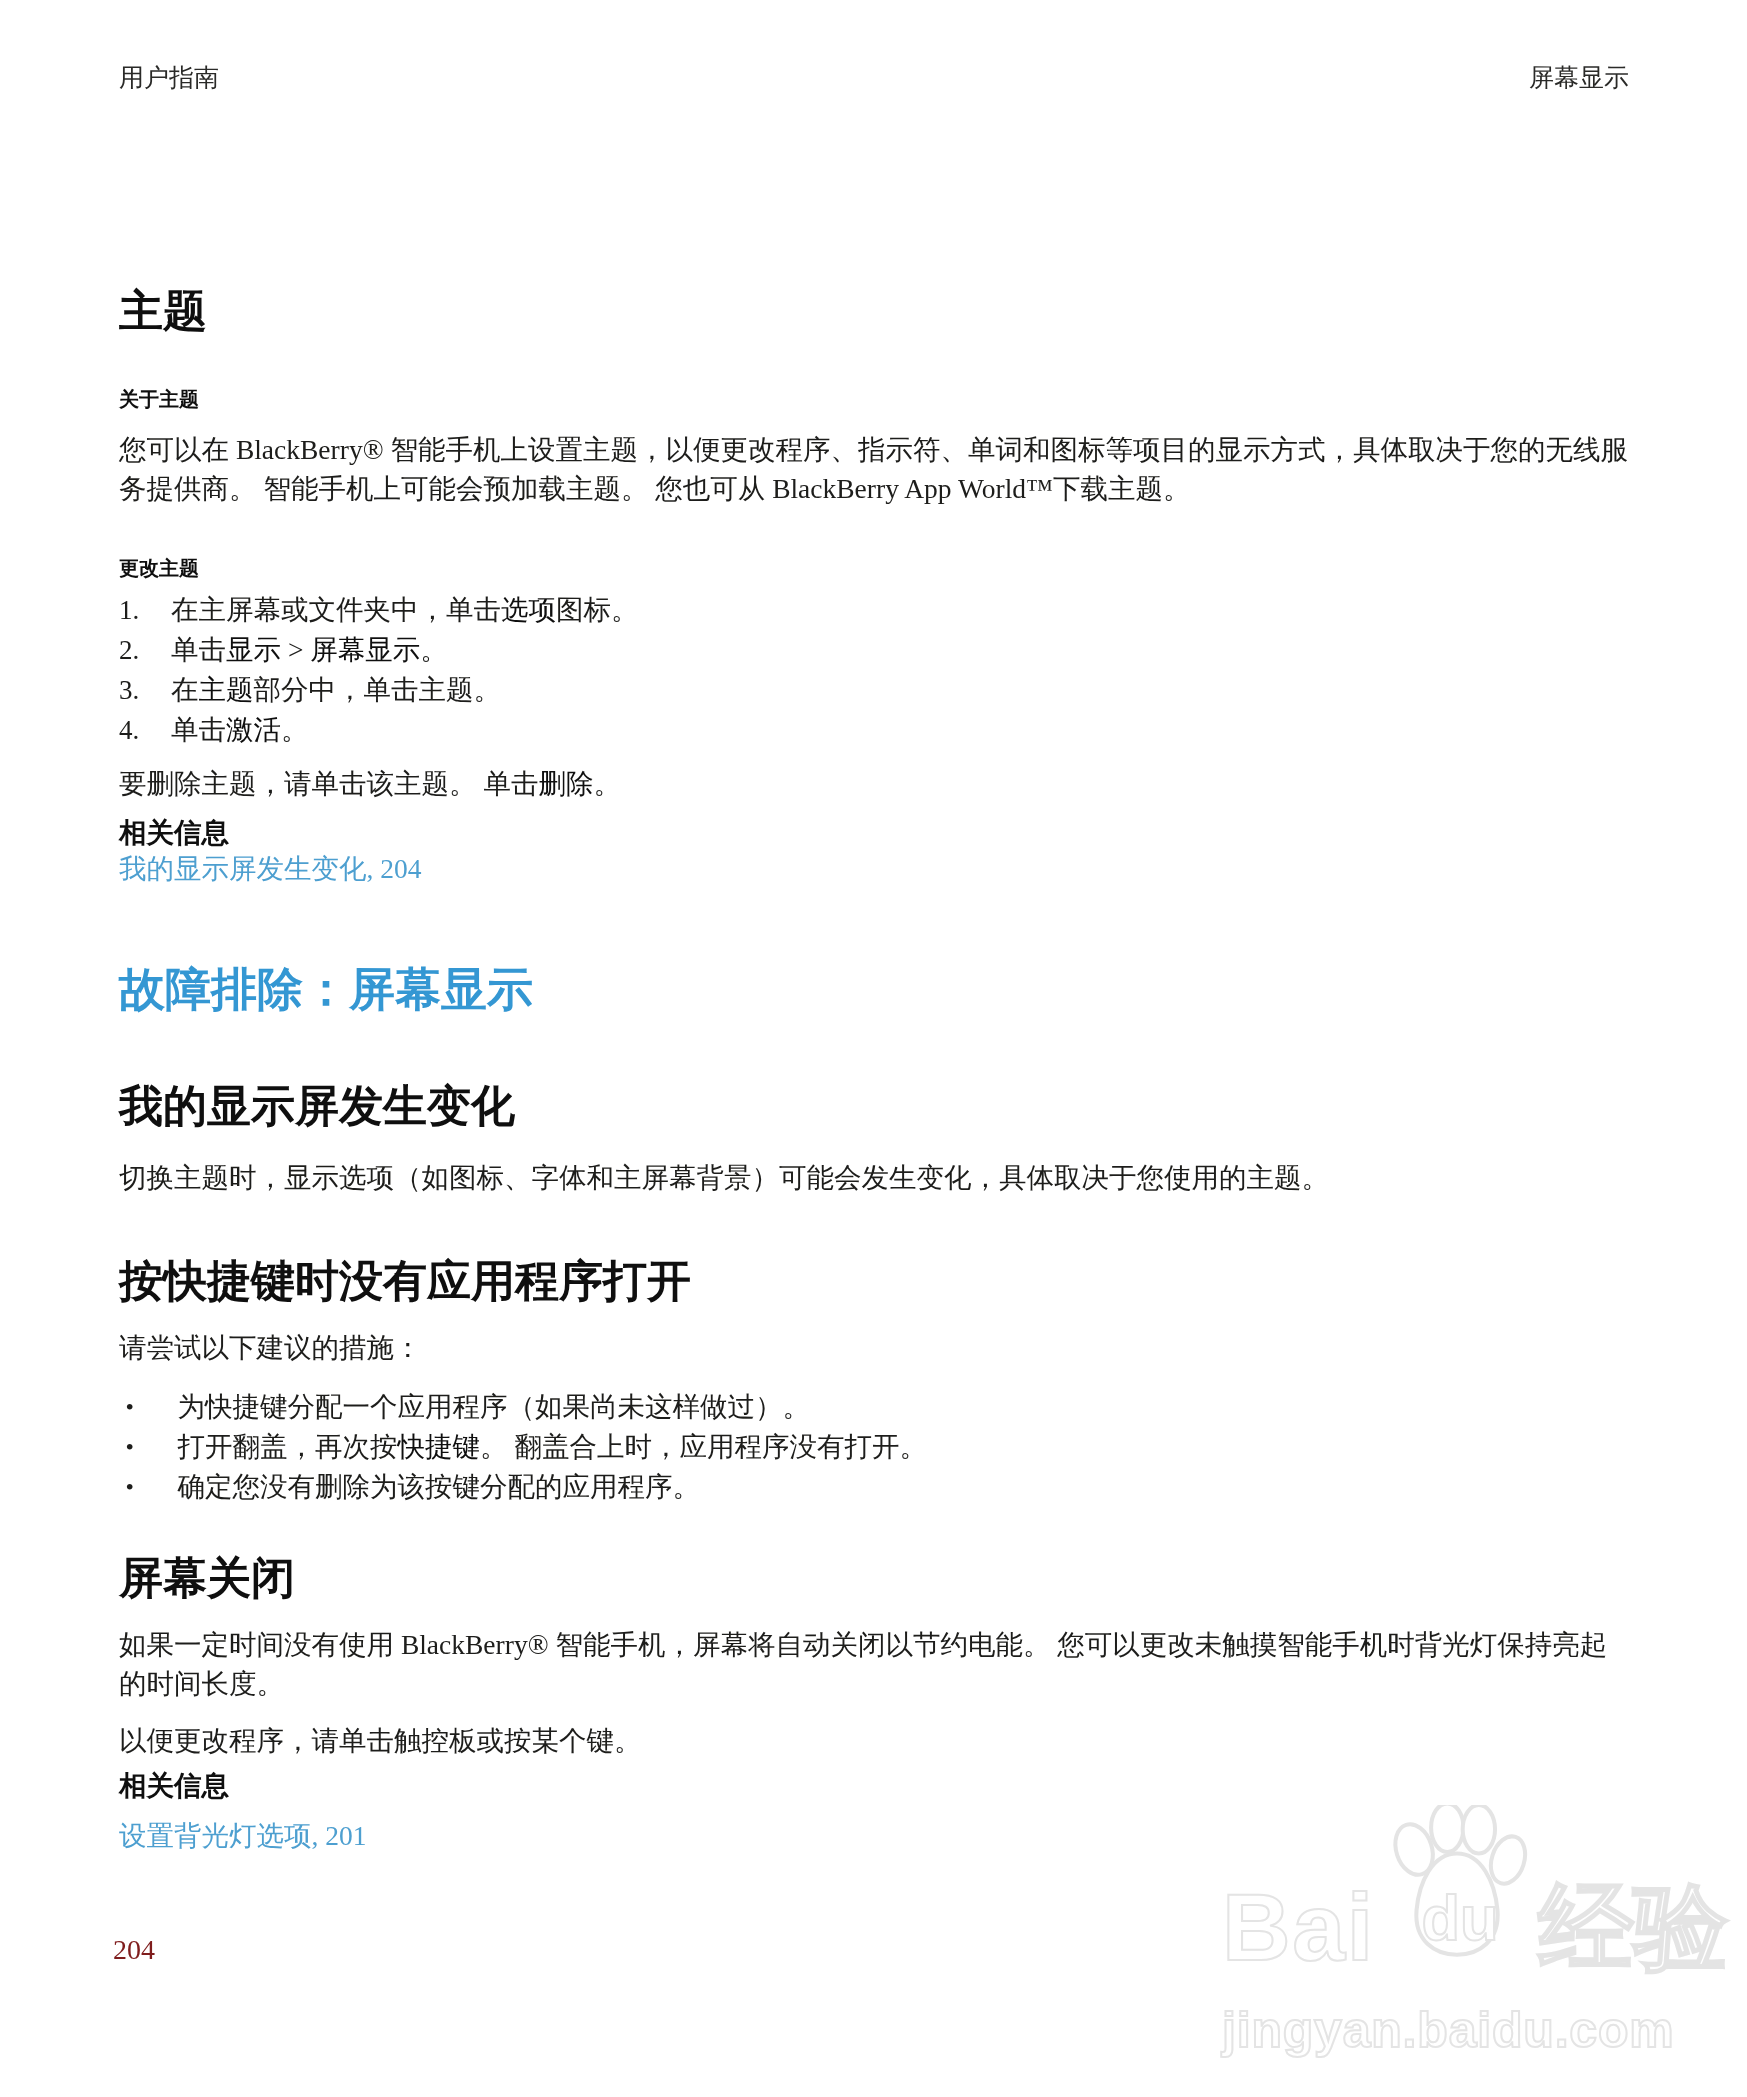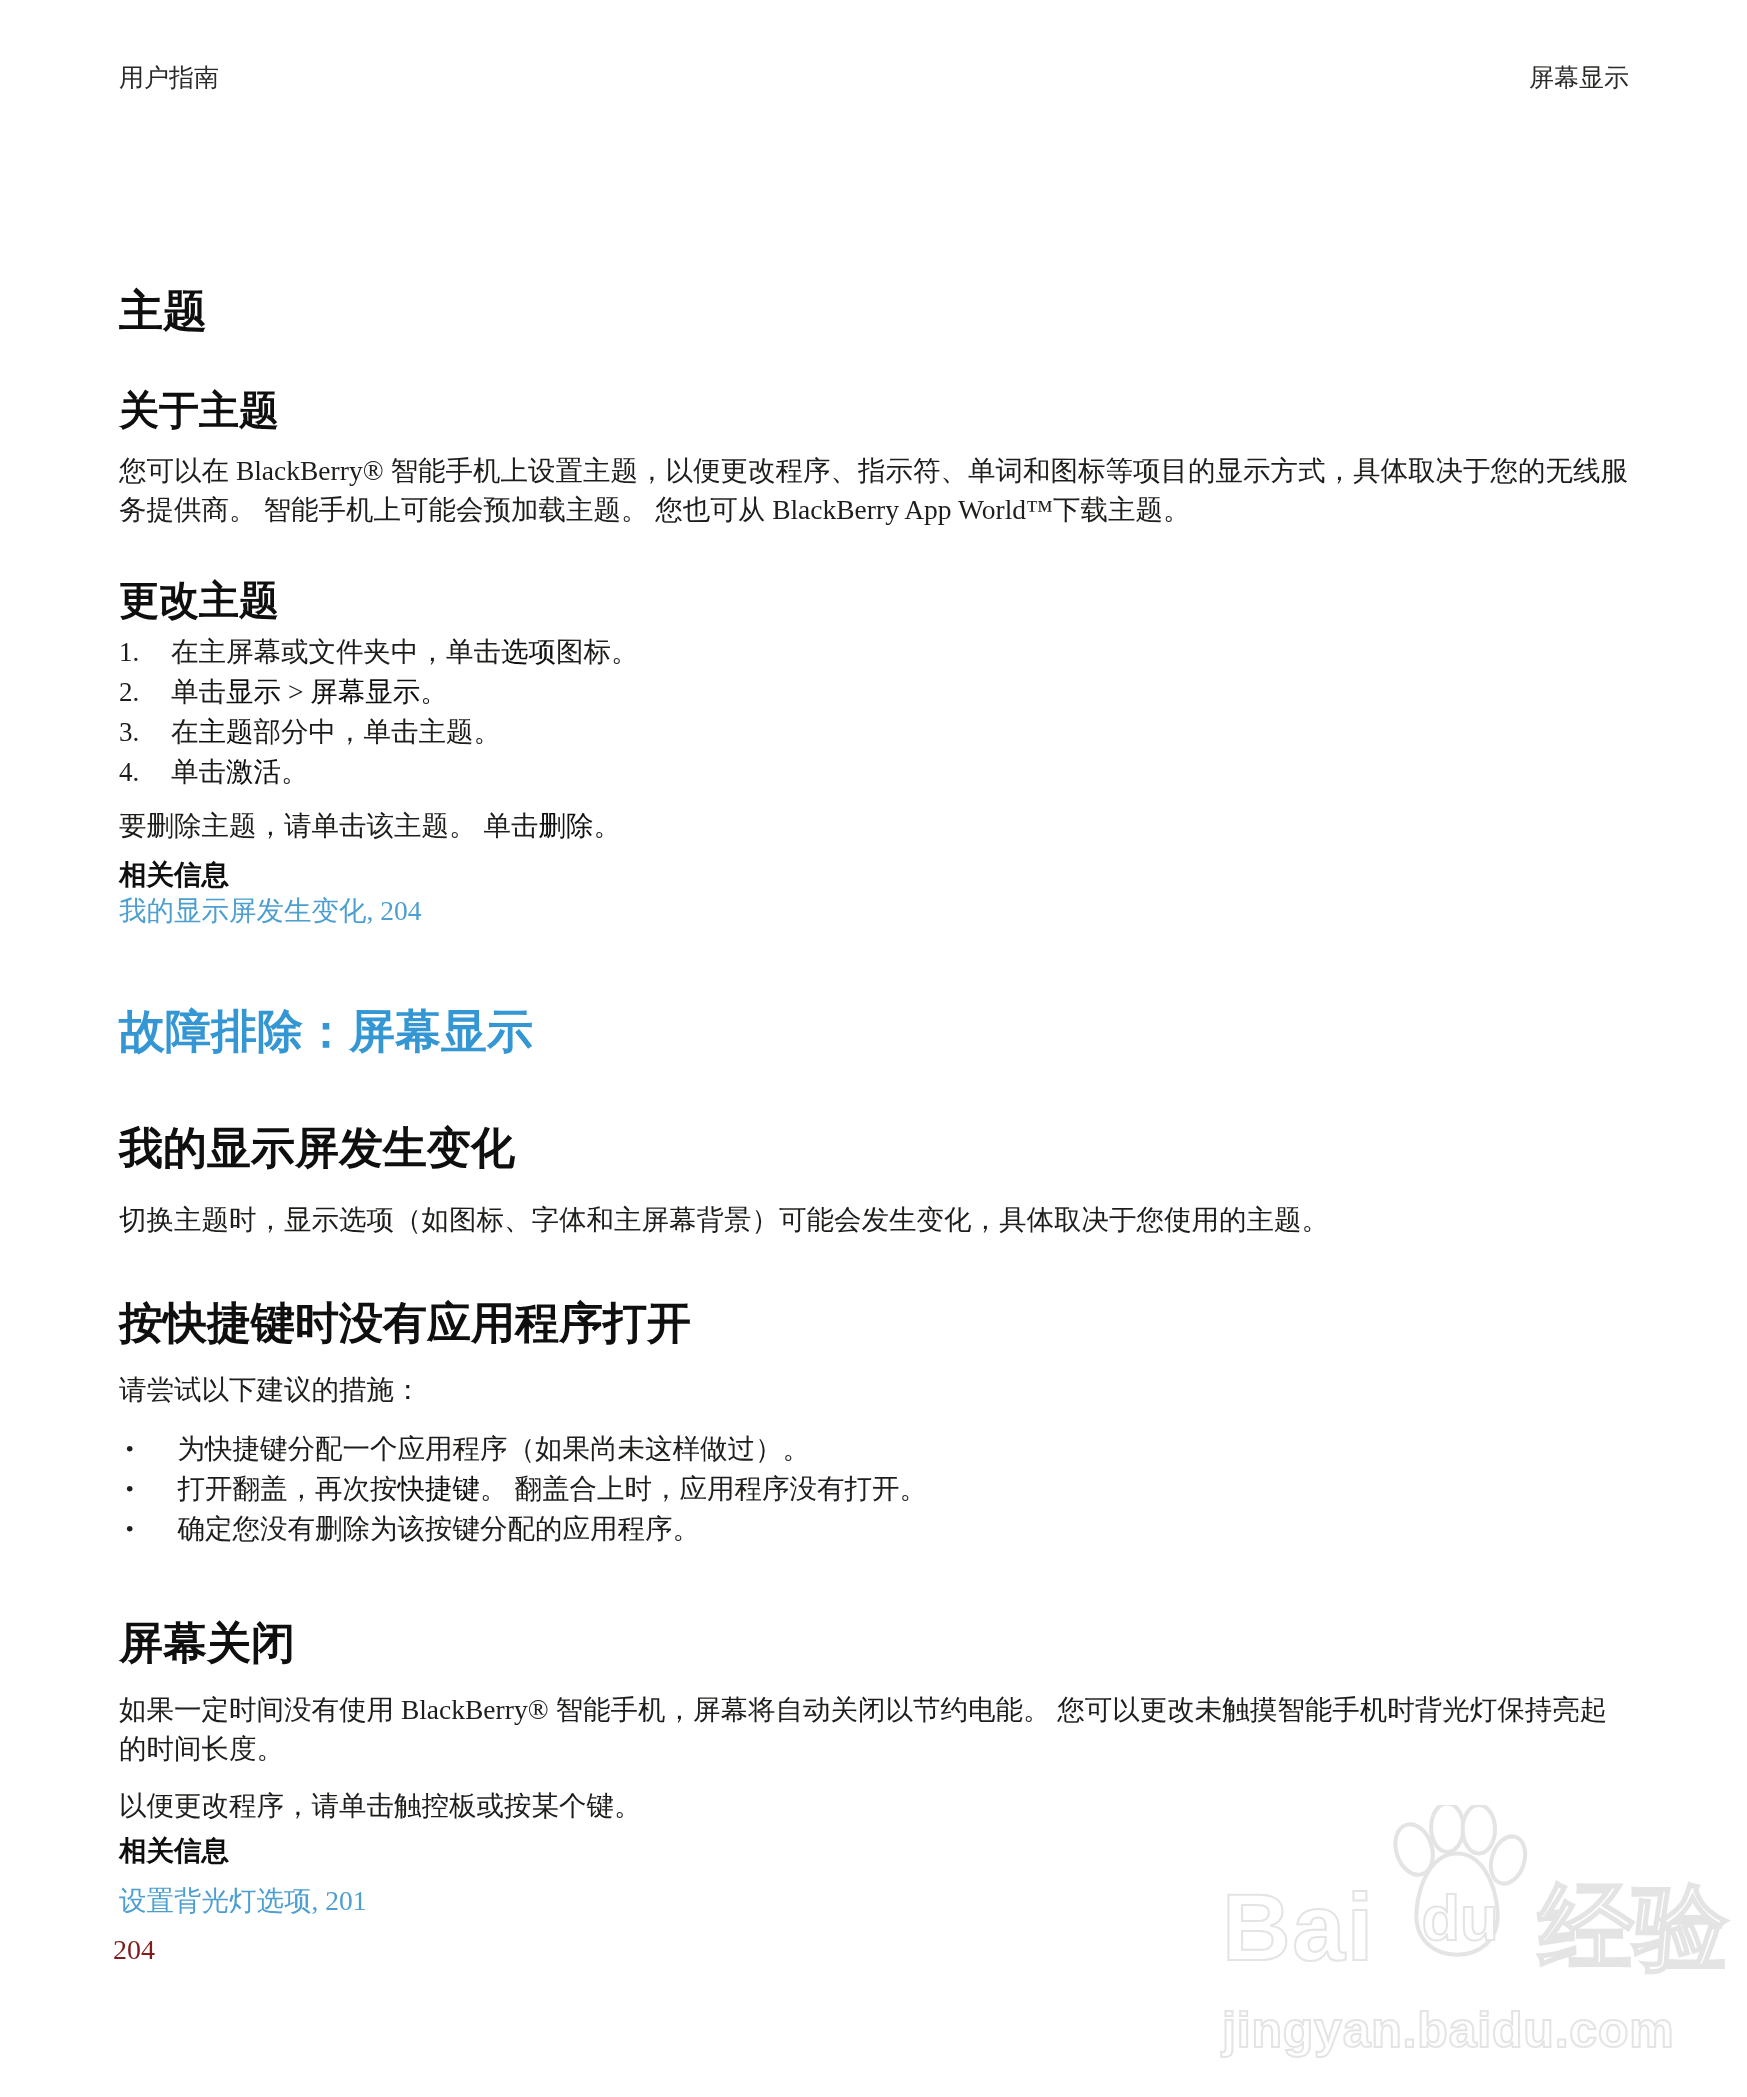--- a/index.html
+++ b/index.html
@@ -20,21 +20,21 @@
     font-size:25px; color:#2a2a28;
   }
 
   h1.chapter-title, h1.topic-title {
     font-family:"Liberation Sans","DejaVu Sans",sans-serif;
     font-weight:bold; font-size:44px; line-height:1.05; color:#0f0f0f;
   }
   h1.chapter-title.blue { color:#3497d3; font-size:46px; }
   h2.sub-title {
     font-family:"Liberation Sans","DejaVu Sans",sans-serif;
-    font-weight:bold; font-size:40px; line-height:1.05; color:#0f0f0f;
+    font-weight:bold; font-size:20px; line-height:1.05; color:#0f0f0f;
   }
   p.body-text, .step-text, .bullet-text {
     font-size:27.5px; line-height:39px; color:#1d1d1b;
   }
   strong {
     font-family:"Liberation Sans","DejaVu Sans",sans-serif;
     font-weight:normal; color:#0f0f0f;
   }
 
   .m-chapter1 { margin-top:194px; }
@@ -70,21 +70,21 @@
 
   ul.bullets { list-style:none; margin-top:20px; }
   ul.bullets li { display:flex; line-height:40px; }
   ul.bullets li::before {
     content:"•";
     width:52px; flex:0 0 52px;
     padding-left:6.5px;
     font-size:24px; color:#1d1d1b;
   }
 
-  .m-topicC   { margin-top:71px; }
+  .m-topicC   { margin-top:48px; }
   .m-p-off1   { margin-top:24px; max-width:1521px; }
   .m-p-off2   { margin-top:18px; }
 
   .page-number {
     position:absolute; left:113px; top:1934px;
     font-size:28px; color:#7f1d1d;
   }
 
   .watermark {
     position:absolute; left:1222px; top:1837px;

